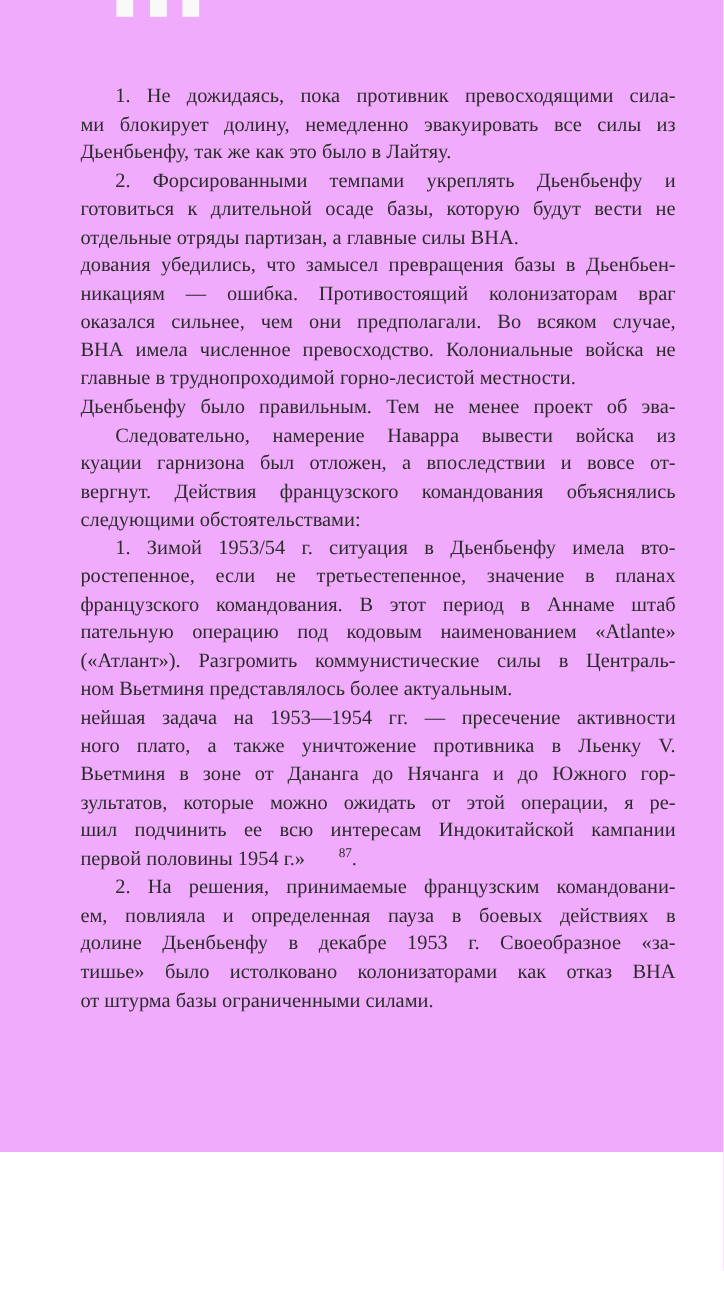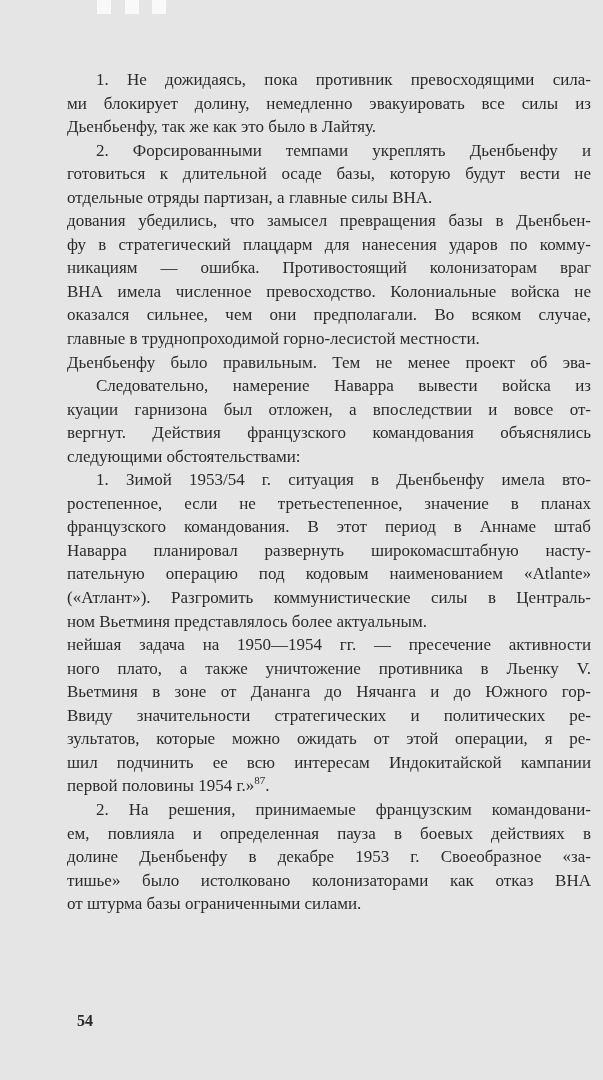--- a/index.html
+++ b/index.html
@@ -3,22 +3,22 @@
 <meta charset="utf-8">
 <style>
   html, body {
     margin: 0;
     padding: 0;
     background: #ffffff;
   }
   .book-page {
     position: relative;
     width: 603px;
-    height: 1080px;
-    background: #e5e5e5;
+    height: 960px;
+    background: #f0abfc;
     font-family: "Liberation Serif", "DejaVu Serif", serif;
     color: #2b2b2b;
     overflow: hidden;
   }
   .scan-artifact {
     position: absolute;
     top: 0;
     width: 14px;
     height: 14px;
     background: #f9f9f9;
@@ -46,20 +46,21 @@
   .text-line.indent {
     text-indent: 29px;
   }
   .text-line.end {
     text-align-last: left;
   }
   .footnote-marker {
     font-size: 11px;
     line-height: 0;
     vertical-align: super;
+    margin-left: 28px;
   }
   .page-number {
     position: absolute;
     left: 77px;
     top: 1012px;
     font-size: 16px;
     font-weight: bold;
     color: #2b2b2b;
   }
 </style>
@@ -74,41 +75,38 @@
 
   <div class="body-text">
 
   <p class="text-line indent"><span>1. Не дожидаясь, пока противник превосходящими сила-</span><sup class="footnote-marker"></sup><span></span></p>
       <p class="text-line"><span>ми блокирует долину, немедленно эвакуировать все силы из</span><sup class="footnote-marker"></sup><span></span></p>
       <p class="text-line end"><span>Дьенбьенфу, так же как это было в Лайтяу.</span><sup class="footnote-marker"></sup><span></span></p>
       <p class="text-line indent"><span>2. Форсированными темпами укреплять Дьенбьенфу и</span><sup class="footnote-marker"></sup><span></span></p>
       <p class="text-line"><span>готовиться к длительной осаде базы, которую будут вести не</span><sup class="footnote-marker"></sup><span></span></p>
       <p class="text-line end"><span>отдельные отряды партизан, а главные силы ВНА.</span><sup class="footnote-marker"></sup><span></span></p>
       <p class="text-line"><span>дования убедились, что замысел превращения базы в Дьенбьен-</span><sup class="footnote-marker"></sup><span></span></p>
-      <p class="text-line"><span>фу в стратегический плацдарм для нанесения ударов по комму-</span><sup class="footnote-marker"></sup><span></span></p>
       <p class="text-line"><span>никациям — ошибка. Противостоящий колонизаторам враг</span><sup class="footnote-marker"></sup><span></span></p>
+      <p class="text-line"><span>оказался сильнее, чем они предполагали. Во всяком случае,</span><sup class="footnote-marker"></sup><span></span></p>
       <p class="text-line"><span>ВНА имела численное превосходство. Колониальные войска не</span><sup class="footnote-marker"></sup><span></span></p>
-      <p class="text-line"><span>оказался сильнее, чем они предполагали. Во всяком случае,</span><sup class="footnote-marker"></sup><span></span></p>
       <p class="text-line end"><span>главные в труднопроходимой горно-лесистой местности.</span><sup class="footnote-marker"></sup><span></span></p>
       <p class="text-line"><span>Дьенбьенфу было правильным. Тем не менее проект об эва-</span><sup class="footnote-marker"></sup><span></span></p>
       <p class="text-line indent"><span>Следовательно, намерение Наварра вывести войска из</span><sup class="footnote-marker"></sup><span></span></p>
       <p class="text-line"><span>куации гарнизона был отложен, а впоследствии и вовсе от-</span><sup class="footnote-marker"></sup><span></span></p>
       <p class="text-line"><span>вергнут. Действия французского командования объяснялись</span><sup class="footnote-marker"></sup><span></span></p>
       <p class="text-line end"><span>следующими обстоятельствами:</span><sup class="footnote-marker"></sup><span></span></p>
       <p class="text-line indent"><span>1. Зимой 1953/54 г. ситуация в Дьенбьенфу имела вто-</span><sup class="footnote-marker"></sup><span></span></p>
       <p class="text-line"><span>ростепенное, если не третьестепенное, значение в планах</span><sup class="footnote-marker"></sup><span></span></p>
       <p class="text-line"><span>французского командования. В этот период в Аннаме штаб</span><sup class="footnote-marker"></sup><span></span></p>
-      <p class="text-line"><span>Наварра планировал развернуть широкомасштабную насту-</span><sup class="footnote-marker"></sup><span></span></p>
       <p class="text-line"><span>пательную операцию под кодовым наименованием «Atlante»</span><sup class="footnote-marker"></sup><span></span></p>
       <p class="text-line"><span>(«Атлант»). Разгромить коммунистические силы в Централь-</span><sup class="footnote-marker"></sup><span></span></p>
       <p class="text-line end"><span>ном Вьетминя представлялось более актуальным.</span><sup class="footnote-marker"></sup><span></span></p>
-      <p class="text-line"><span>нейшая задача на 1950—1954 гг. — пресечение активности</span><sup class="footnote-marker"></sup><span></span></p>
+      <p class="text-line"><span>нейшая задача на 1953—1954 гг. — пресечение активности</span><sup class="footnote-marker"></sup><span></span></p>
       <p class="text-line"><span>ного плато, а также уничтожение противника в Льенку V.</span><sup class="footnote-marker"></sup><span></span></p>
       <p class="text-line"><span>Вьетминя в зоне от Дананга до Нячанга и до Южного гор-</span><sup class="footnote-marker"></sup><span></span></p>
-      <p class="text-line"><span>Ввиду значительности стратегических и политических ре-</span><sup class="footnote-marker"></sup><span></span></p>
       <p class="text-line"><span>зультатов, которые можно ожидать от этой операции, я ре-</span><sup class="footnote-marker"></sup><span></span></p>
       <p class="text-line"><span>шил подчинить ее всю интересам Индокитайской кампании</span><sup class="footnote-marker"></sup><span></span></p>
       <p class="text-line end"><span>первой половины 1954 г.»</span><sup class="footnote-marker">87</sup><span>.</span></p>
       <p class="text-line indent"><span>2. На решения, принимаемые французским командовани-</span><sup class="footnote-marker"></sup><span></span></p>
       <p class="text-line"><span>ем, повлияла и определенная пауза в боевых действиях в</span><sup class="footnote-marker"></sup><span></span></p>
       <p class="text-line"><span>долине Дьенбьенфу в декабре 1953 г. Своеобразное «за-</span><sup class="footnote-marker"></sup><span></span></p>
       <p class="text-line"><span>тишье» было истолковано колонизаторами как отказ ВНА</span><sup class="footnote-marker"></sup><span></span></p>
       <p class="text-line end"><span>от штурма базы ограниченными силами.</span><sup class="footnote-marker"></sup><span></span></p>
     </div>
 

